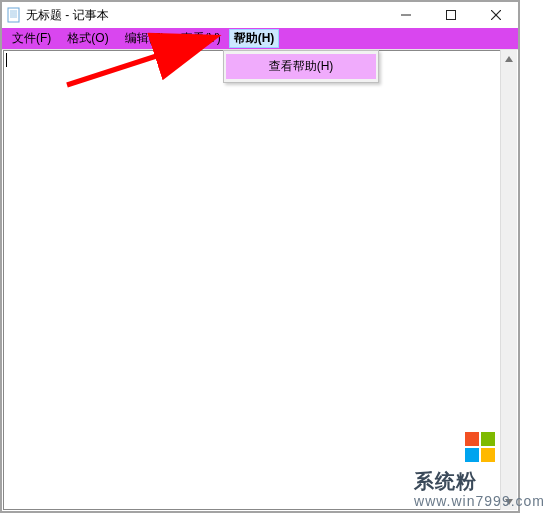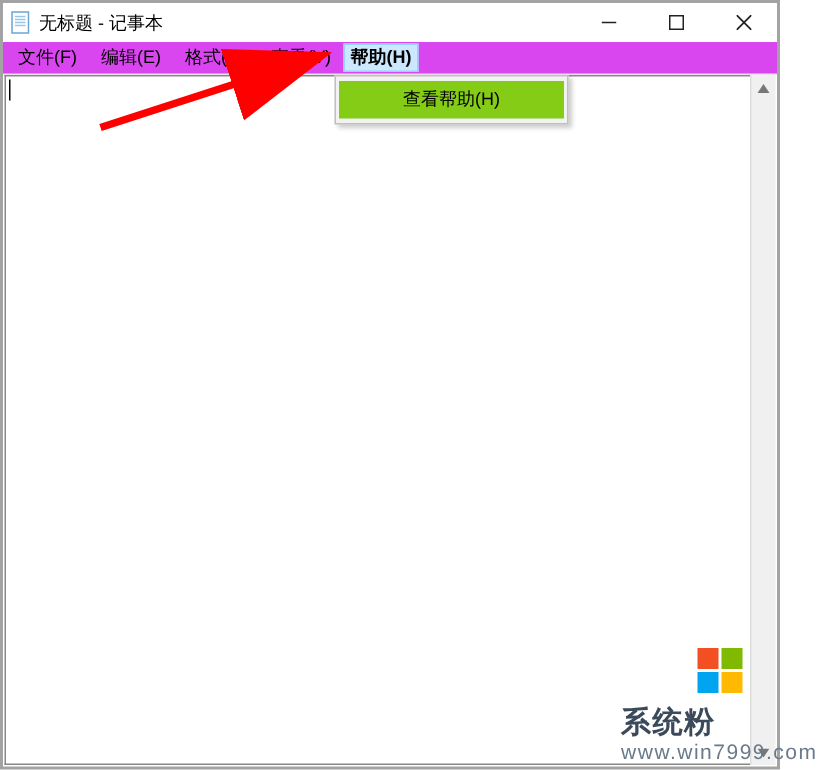--- a/index.html
+++ b/index.html
@@ -106,21 +106,21 @@
     background: #f2f2f2;
     border: 1px solid #bfbfbf;
     box-shadow: 2px 2px 3px rgba(0,0,0,0.2);
     padding: 2px;
   }
   .dropdown .dditem {
     height: 25px;
     display: flex; align-items: center; justify-content: center;
     font-size: 12px;
     color: #000;
-    background: #84cc16;
+    background: #f0abfc;
     margin: 1px 0;
     text-align: right;
   }
   .dropdown .dditem.highlight {
     outline: 2px solid #e22b2b;
     outline-offset: -1px;
   }
   .arrow-annotation {
     position: absolute;
     left: 60px; top: 28px;
@@ -182,22 +182,22 @@
         <svg width="10" height="10" viewBox="0 0 10 10">
             <line x1="0" y1="0" x2="10" y2="10" stroke="currentColor" stroke-width="1.2"></line>
             <line x1="10" y1="0" x2="0" y2="10" stroke="currentColor" stroke-width="1.2"></line>
           </svg>
       </div>
     </div>
   </div>
 
   <div class="menubar">
     <div class="menuitem">文件(F)</div>
+    <div class="menuitem">格式(O)</div>
     <div class="menuitem">编辑(E)</div>
-    <div class="menuitem">格式(O)</div>
     <div class="menuitem">查看(V)</div>
     <div class="menuitem open">帮助(H)</div>
   </div>
 
   <div class="clientarea">
     <div class="textarea">
       <span class="caret"></span>
     </div>
     <div class="vscroll">
       <div class="vsbtn up">

